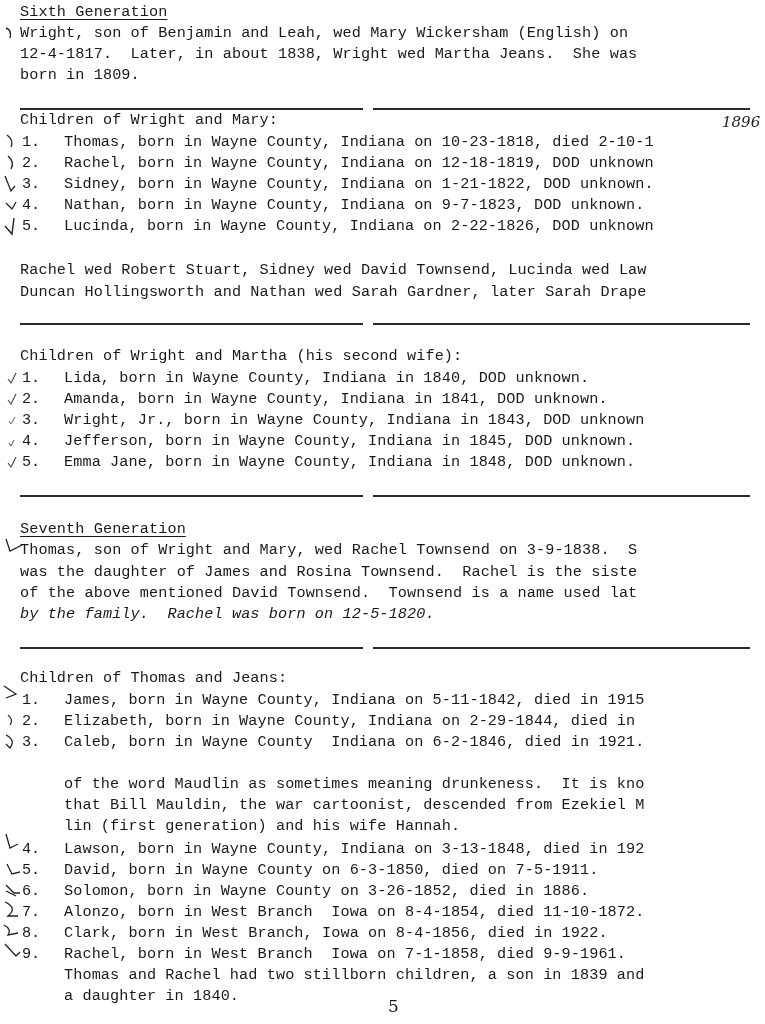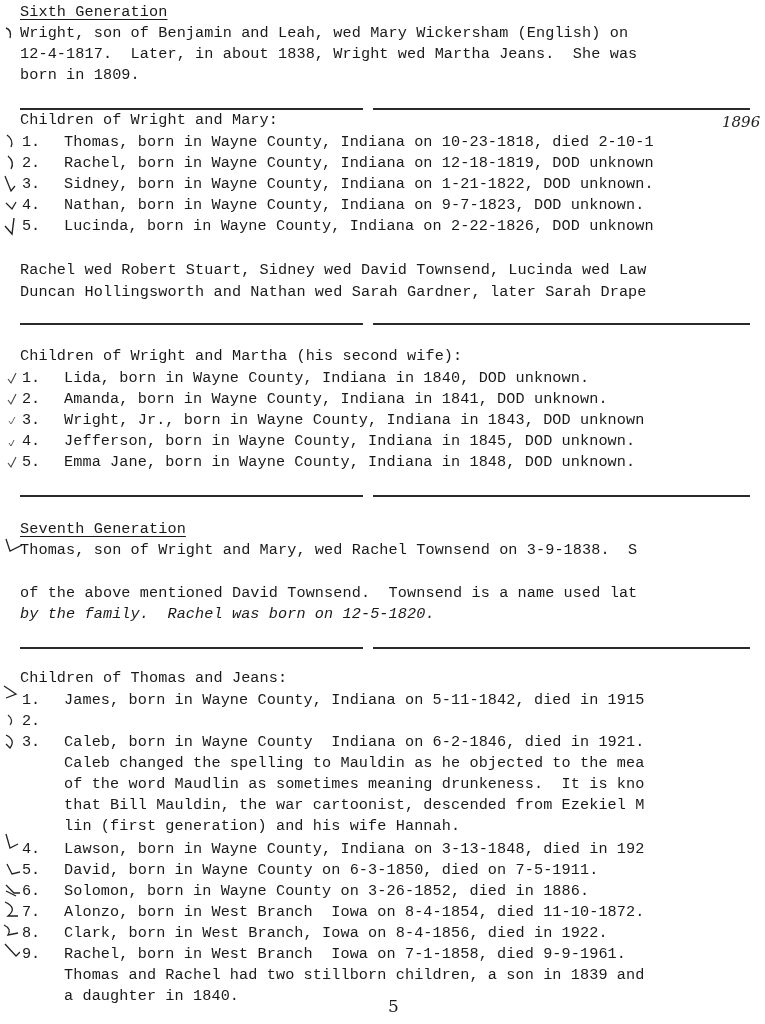--- a/index.html
+++ b/index.html
@@ -112,45 +112,46 @@
   <div class="line item" style="top:452px;">Emma Jane, born in Wayne County, Indiana in 1848, DOD unknown.</div>
 
   <div class="rule" style="top:495px; left:20px; width:343px;"></div>
   <div class="rule" style="top:495px; left:373px; width:377px;"></div>
 
   <div class="line head" style="top:519px;">Seventh Generation</div>
   <div class="mark" style="top:537px; left:4px;"><svg viewBox="0 0 18 20">
         <path d="M2 2 L6 14 L18 8" stroke="#222" stroke-width="1.3" fill="none"></path>
       </svg></div>
   <div class="line" style="top:540px;">Thomas, son of Wright and Mary, wed Rachel Townsend on 3-9-1838.  S</div>
+  <div class="line" style="top:562px;">was the daughter of James and Rosina Townsend.  Rachel is the siste</div>
   <div class="line" style="top:583px;">of the above mentioned David Townsend.  Townsend is a name used lat</div>
   <div class="line" style="top:604px;font-style:italic;">by the family.  Rachel was born on 12-5-1820.</div>
 
   <div class="rule" style="top:647px; left:20px; width:343px;"></div>
   <div class="rule" style="top:647px; left:373px; width:377px;"></div>
 
   <div class="line" style="top:668px;">Children of Thomas and Jeans:</div>
 
   <div class="mark" style="top:684px;"><svg viewBox="0 0 18 20">
         <path d="M2 2 L14 10 L4 14" stroke="#222" stroke-width="1.3" fill="none"></path>
       </svg></div>
   <div class="num" style="top:690px;">1.</div>
   <div class="line item" style="top:690px;">James, born in Wayne County, Indiana on 5-11-1842, died in 1915</div>
 
   <div class="mark" style="top:711px;"><svg viewBox="0 0 18 20">
         <path d="M6 4 Q12 9 8 14" stroke="#333" stroke-width="1.2" fill="none"></path>
       </svg></div>
   <div class="num" style="top:711px;">2.</div>
+  <div class="line item" style="top:711px;">Elizabeth, born in Wayne County, Indiana on 2-29-1844, died in</div>
 
   <div class="mark" style="top:732px;"><svg viewBox="0 0 18 20">
         <path d="M4 3 Q14 8 8 16 L4 12" stroke="#222" stroke-width="1.3" fill="none"></path>
       </svg></div>
   <div class="num" style="top:732px;">3.</div>
   <div class="line item" style="top:732px;">Caleb, born in Wayne County  Indiana on 6-2-1846, died in 1921.</div>
-  <div class="line item" style="top:753px;">Caleb changed the spelling to Mauldin as he objected to the mea</div>
   <div class="line item" style="top:774px;">of the word Maudlin as sometimes meaning drunkeness.  It is kno</div>
   <div class="line item" style="top:795px;">that Bill Mauldin, the war cartoonist, descended from Ezekiel M</div>
   <div class="line item" style="top:816px;">lin (first generation) and his wife Hannah.</div>
 
   <div class="mark" style="top:832px;"><svg viewBox="0 0 18 20">
         <path d="M4 2 L8 16 L16 12" stroke="#222" stroke-width="1.3" fill="none"></path>
       </svg></div>
   <div class="num" style="top:839px;">4.</div>
   <div class="line item" style="top:839px;">Lawson, born in Wayne County, Indiana on 3-13-1848, died in 192</div>
 

